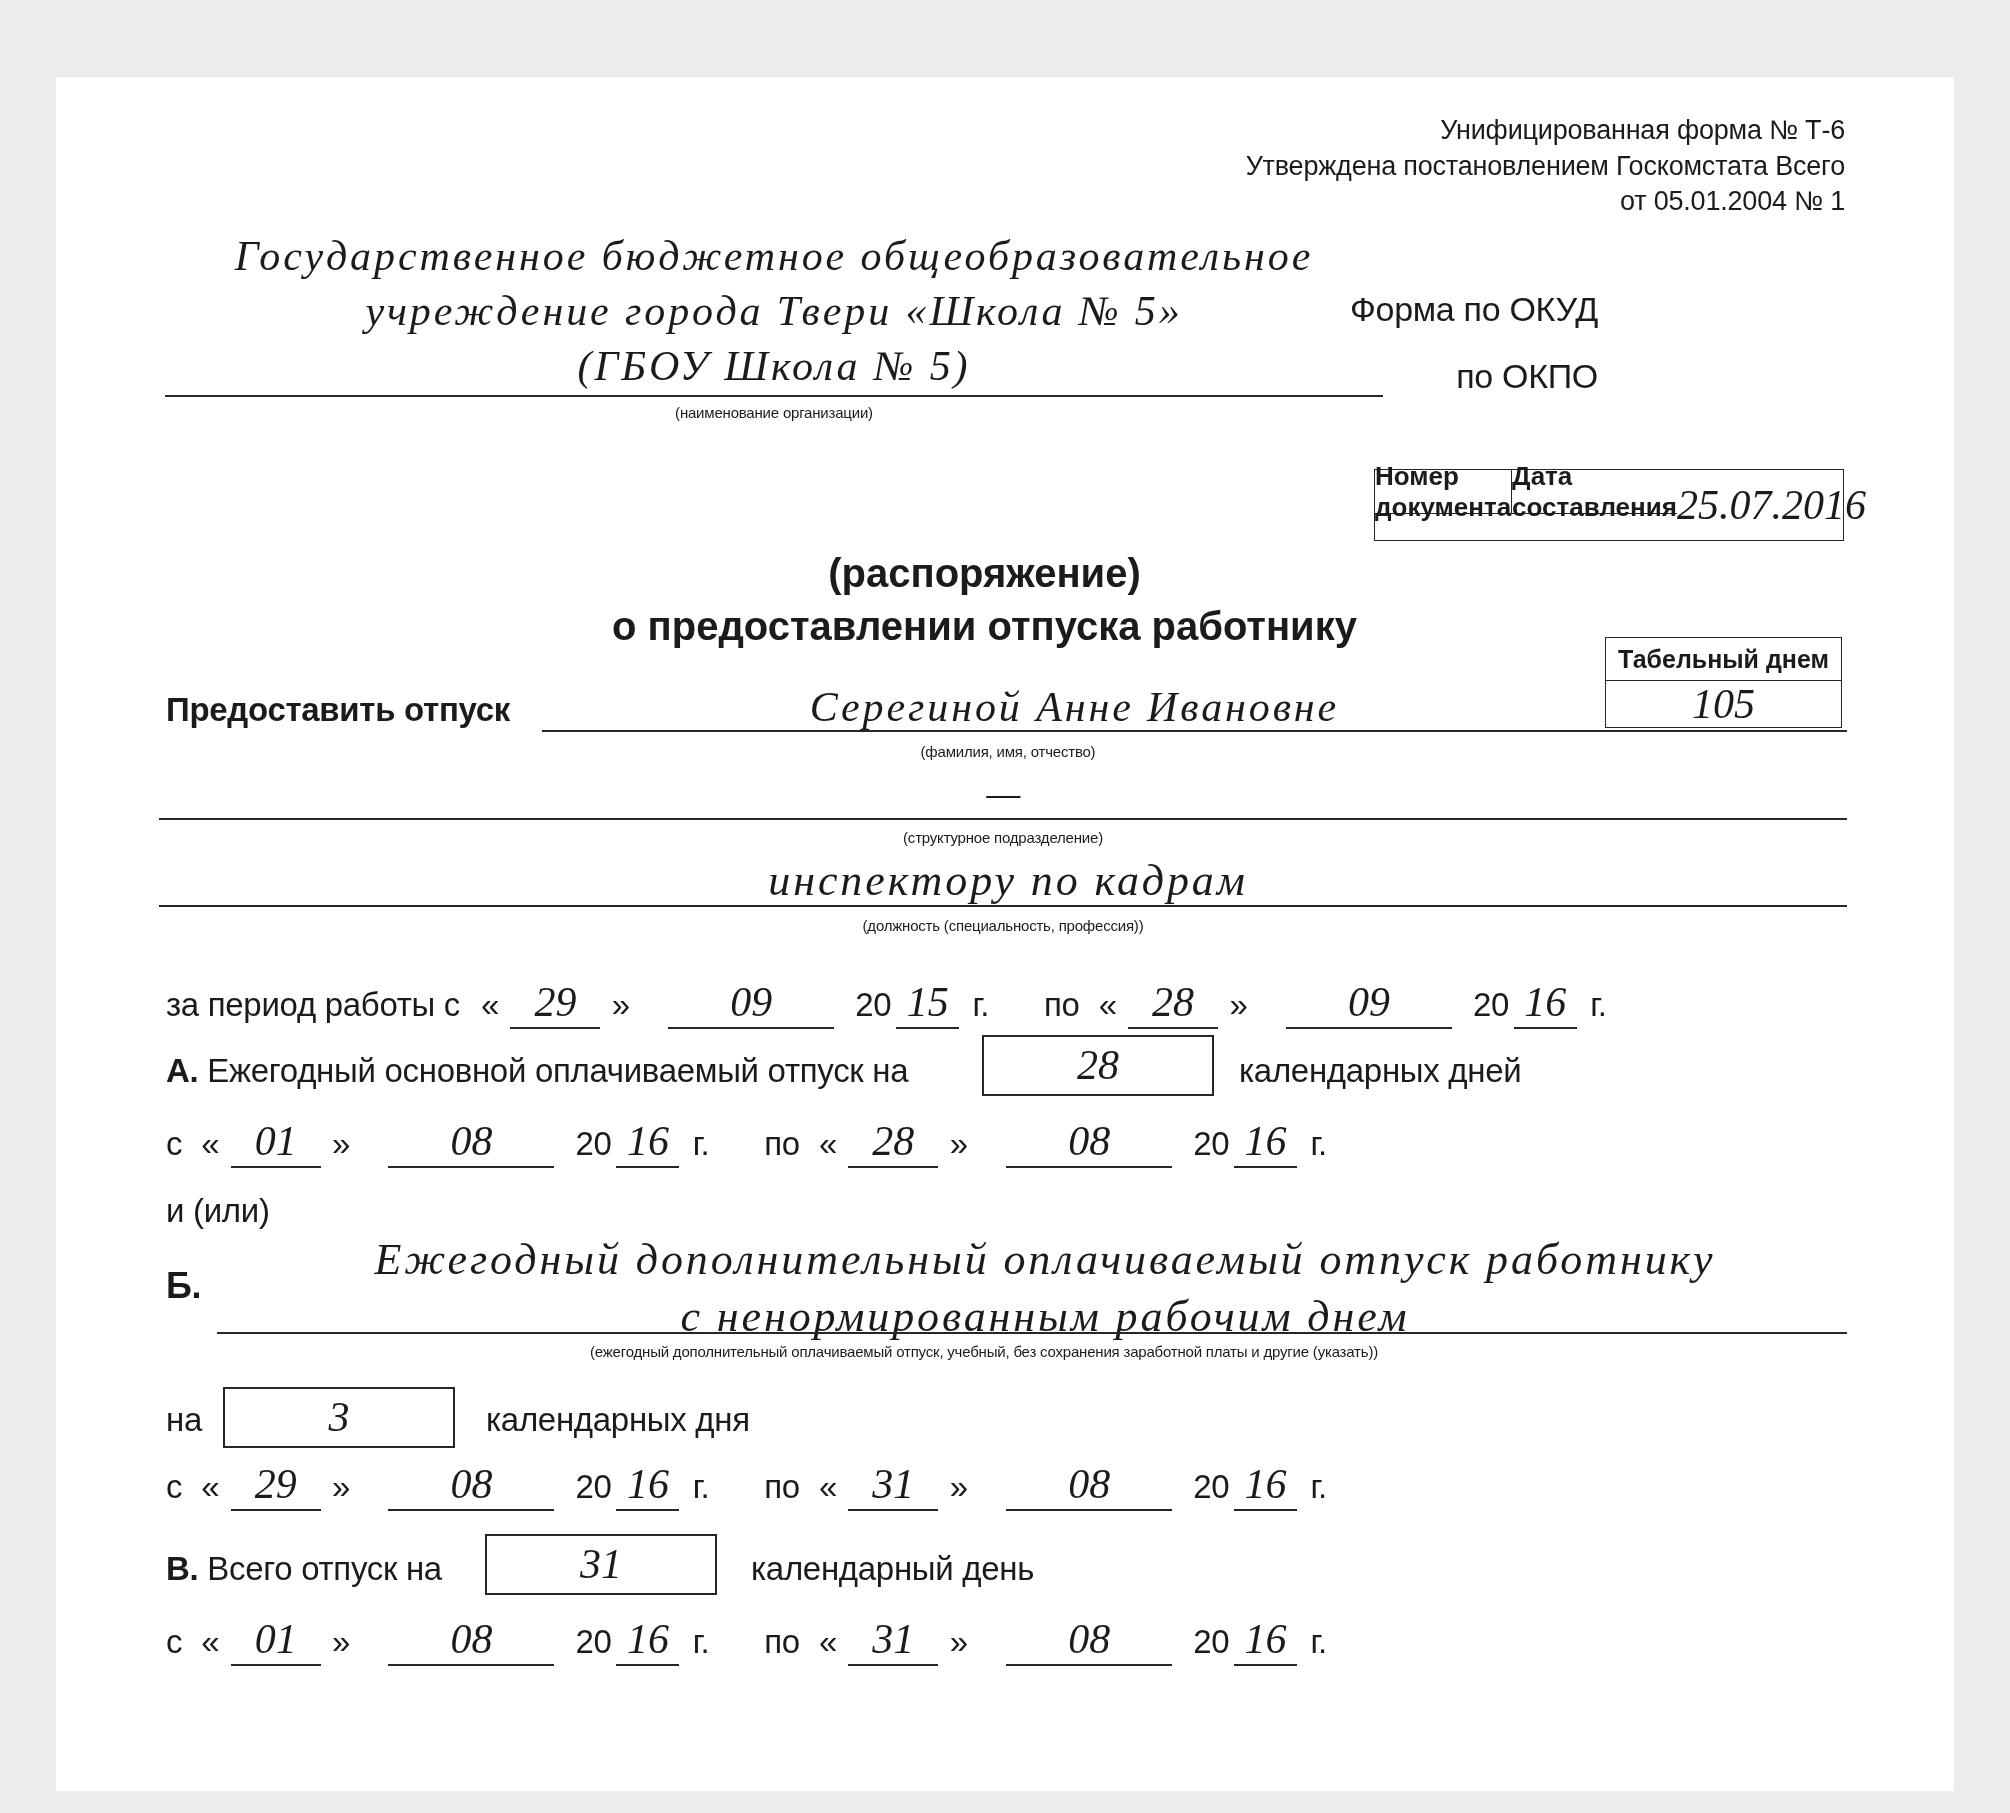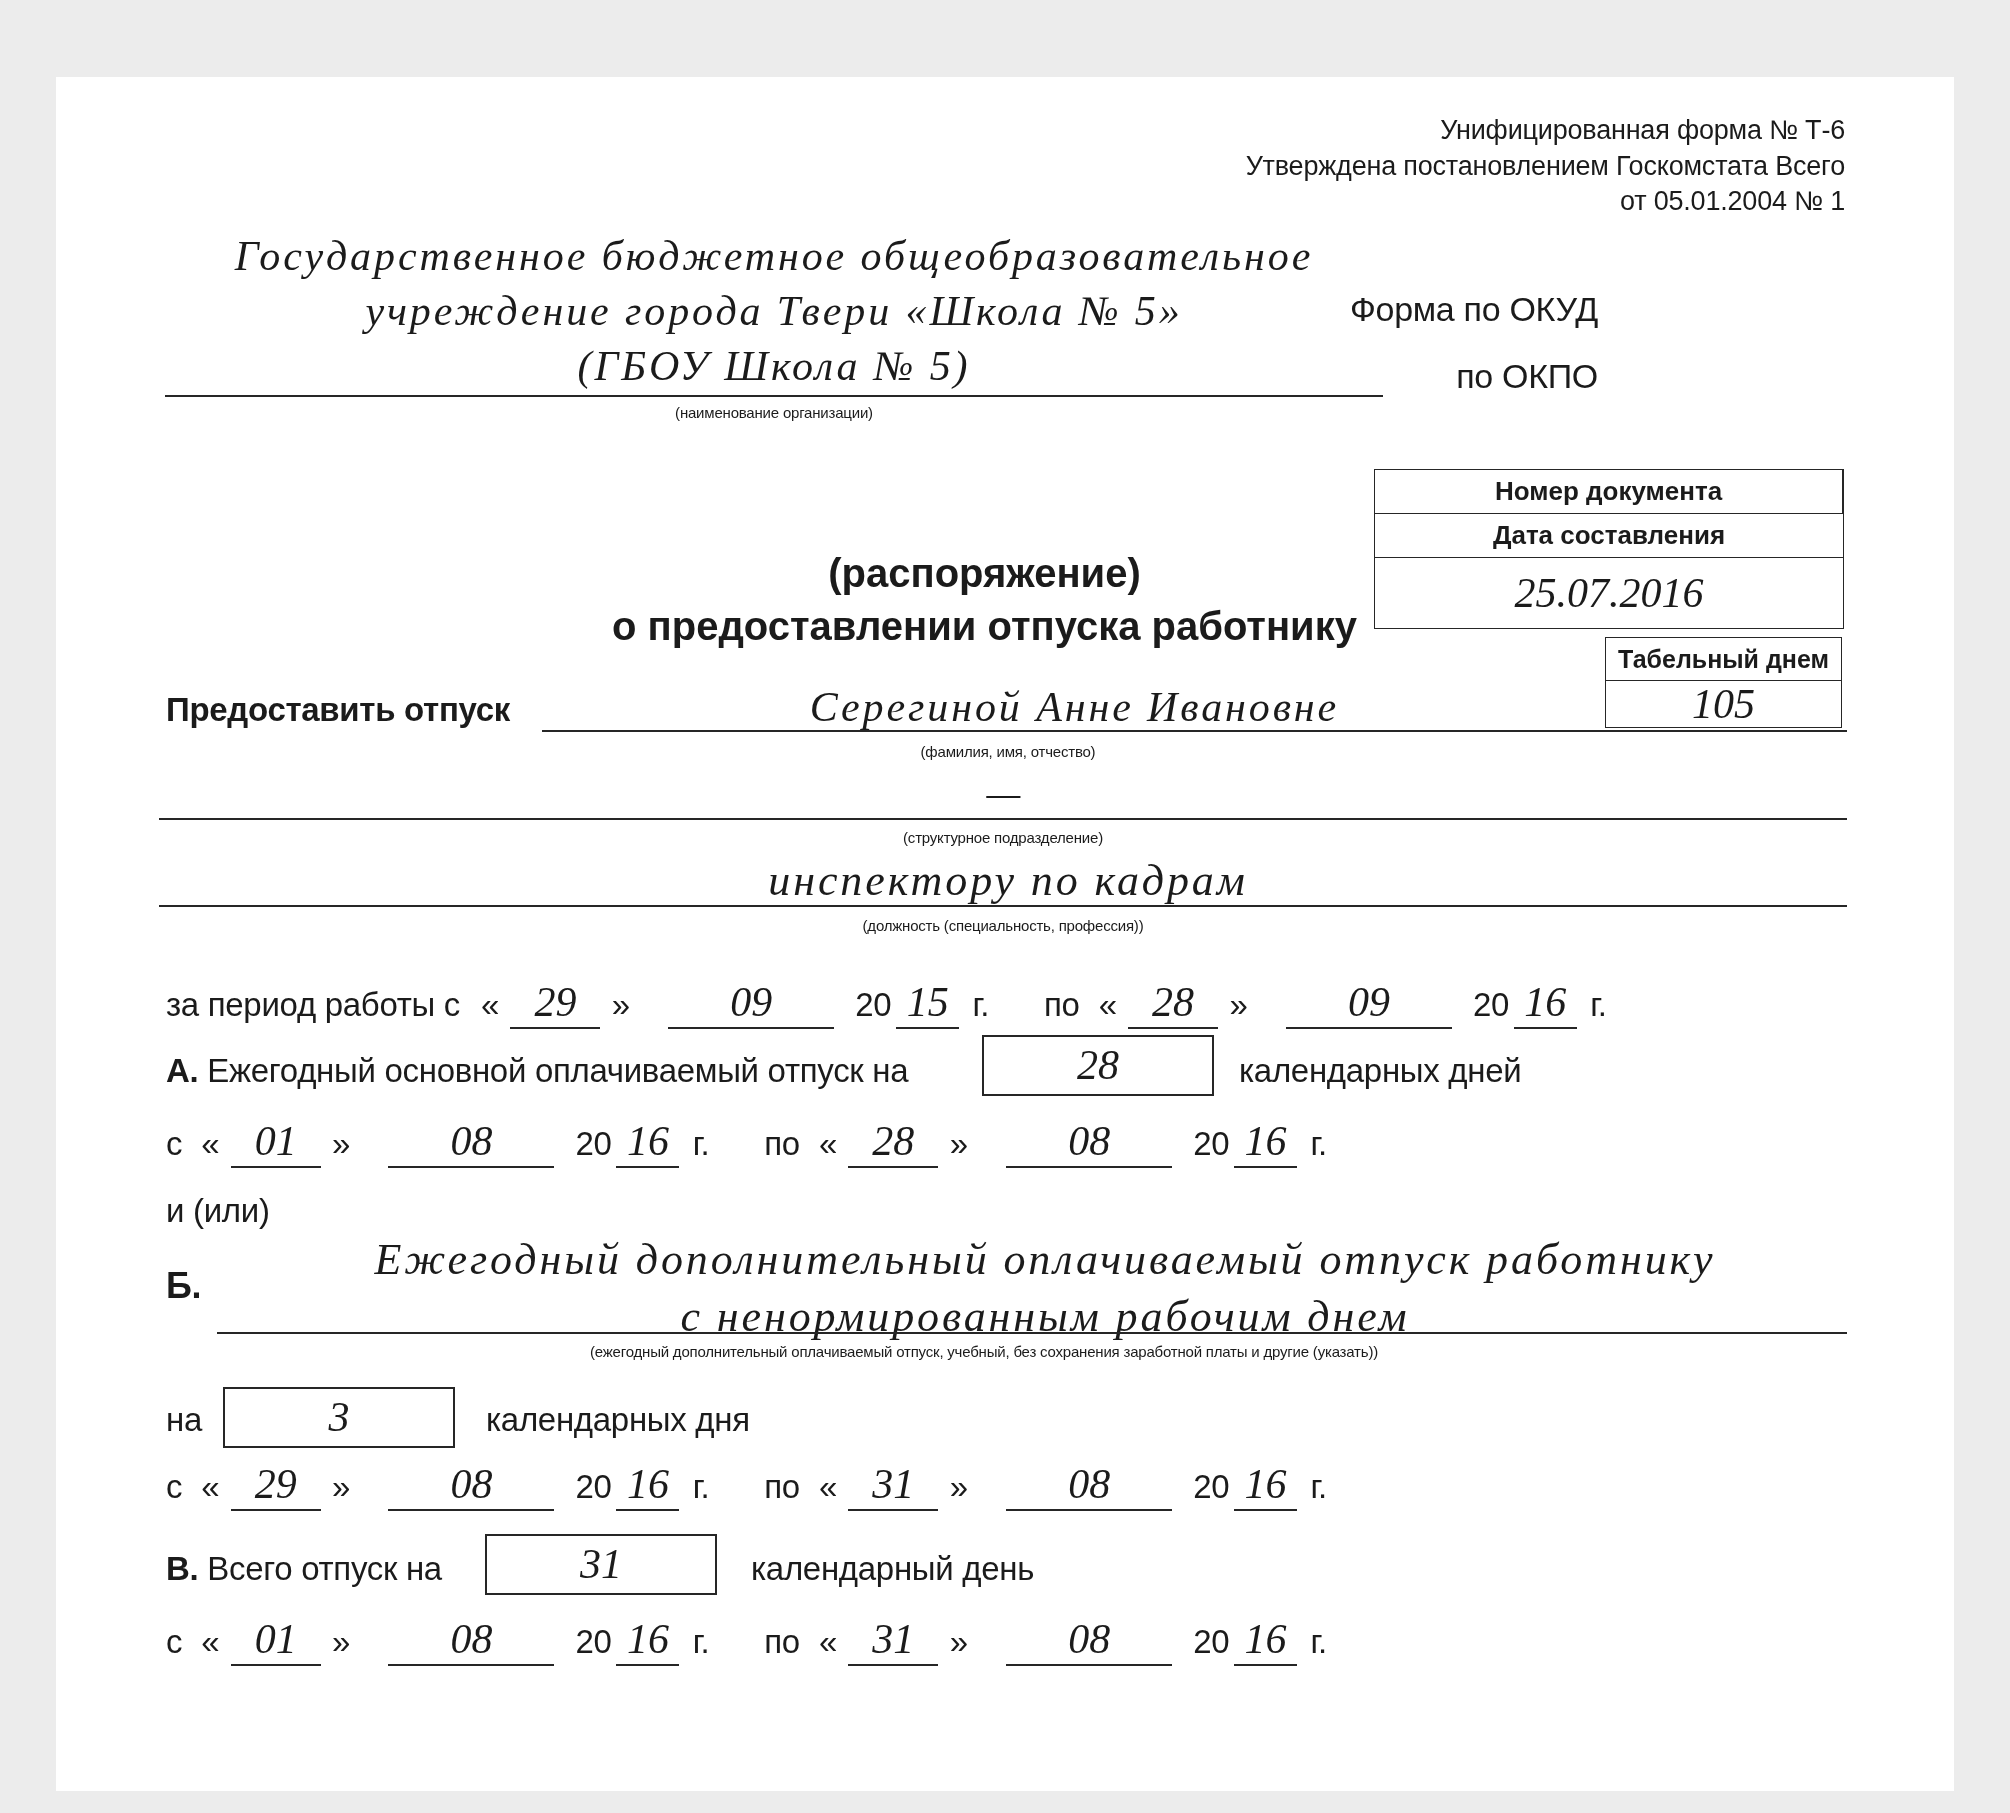--- a/index.html
+++ b/index.html
@@ -17,21 +17,21 @@
   .rt{text-align:right;}
   .hline{position:absolute;border-top:2.9px solid #262626;}
   .cbox{position:absolute;width:228px;height:57px;border:2.9px solid #262626;background:#fff;
         display:flex;align-items:center;justify-content:center;}
   
   .codetbl{position:absolute;left:1551px;top:158px;width:238px;border:1.9px solid #262626;background:#fff;}
   .codetbl .r{display:flex;align-items:center;justify-content:center;}
   .codetbl .r + .r{border-top:1.9px solid #262626;}
   
   .doctbl{position:absolute;left:1318px;top:392px;width:468px;border:1.9px solid #262626;background:#fff;
-          display:grid;grid-template-columns:1fr;}
+          display:grid;grid-template-columns:1fr 1fr 1fr 1fr;}
   .doctbl .c{display:flex;align-items:center;justify-content:center;}
   .doctbl .hc{height:43px;border-bottom:1.9px solid #262626;font-size:26px;font-weight:bold;}
   .doctbl .vc{height:70px;}
   .doctbl .c1{border-right:1.9px solid #262626;}
   
   .tabbox{position:absolute;left:1549px;top:560px;width:235px;border:1.9px solid #262626;background:#fff;}
   .tabbox .h{height:42px;border-bottom:1.9px solid #262626;display:flex;align-items:center;justify-content:center;
              font-size:25px;font-weight:bold;}
   .tabbox .v{height:46px;display:flex;align-items:center;justify-content:center;}
   

